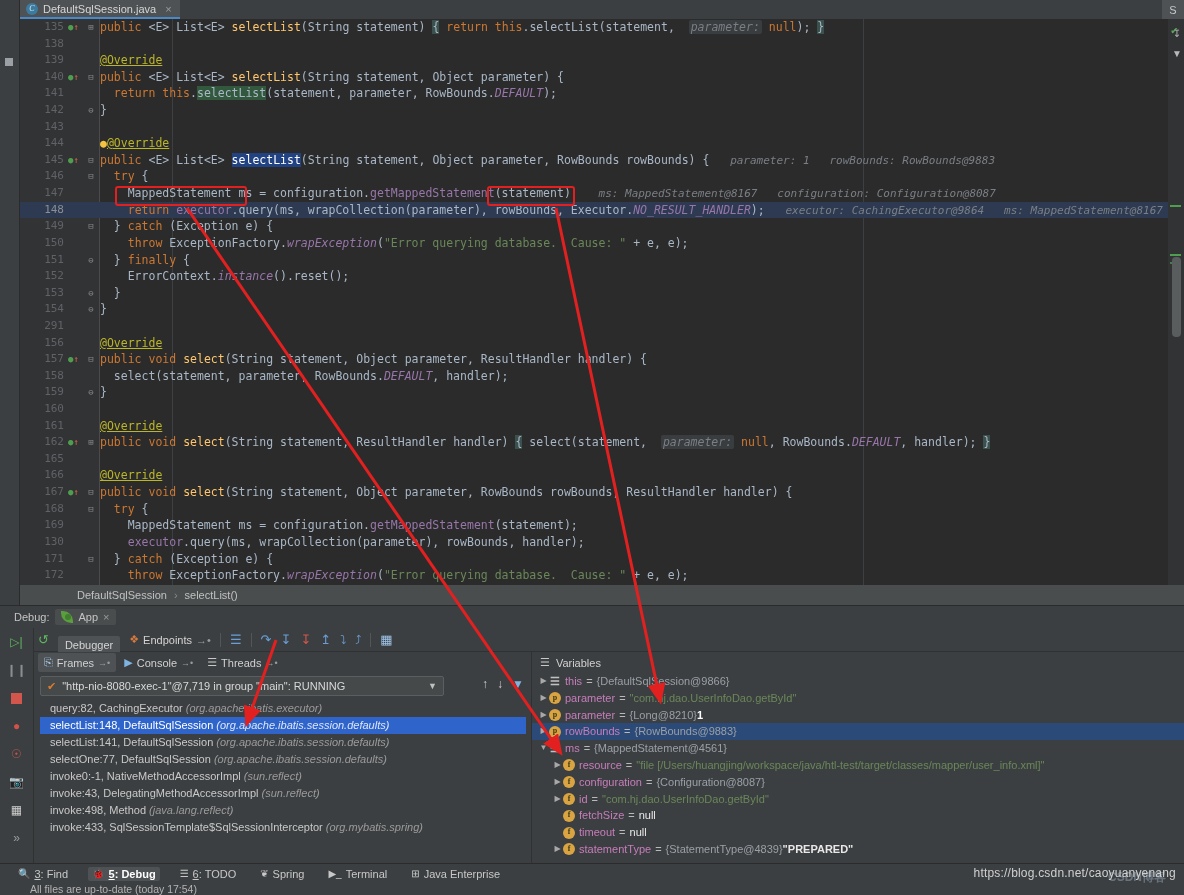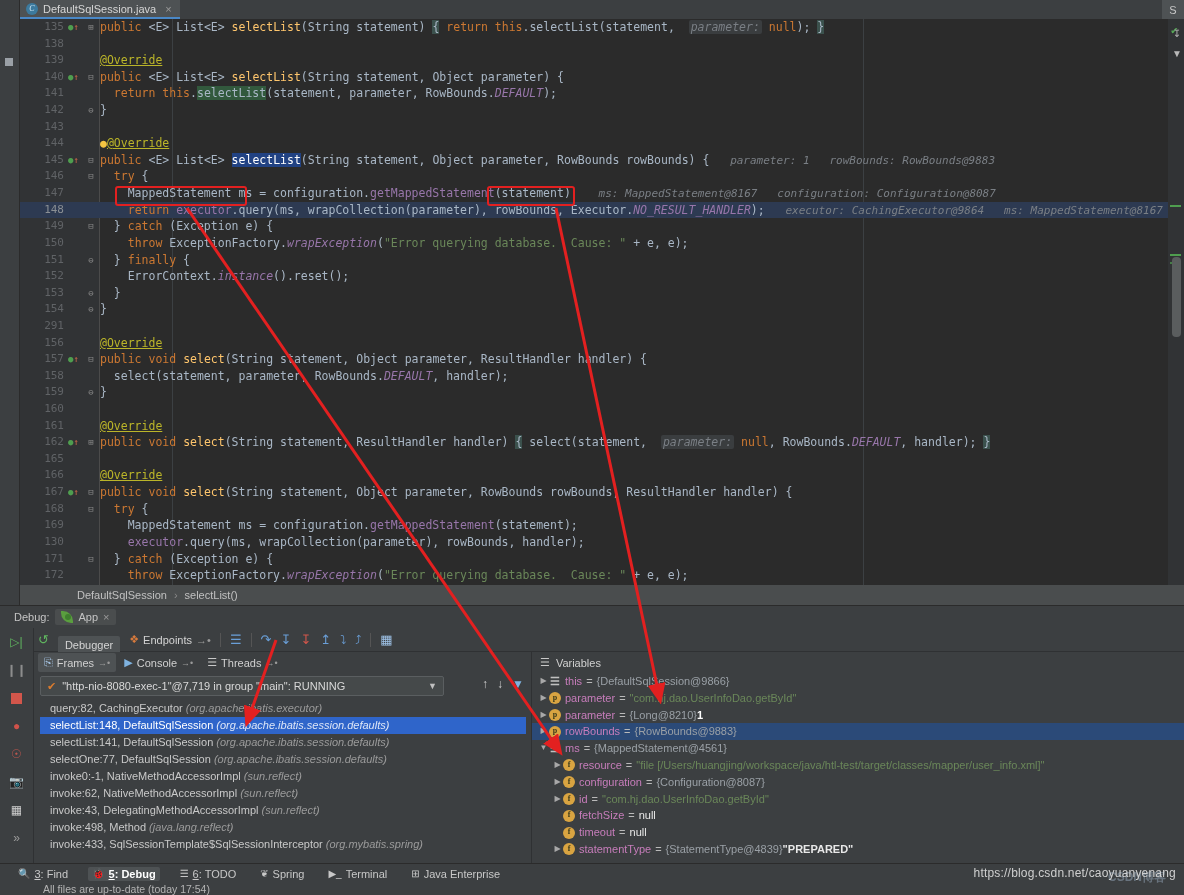--- a/index.html
+++ b/index.html
@@ -229,21 +229,21 @@
     background:#3c3f41; border-top:1px solid #2b2b2b;
     display:flex; align-items:center; gap:16px; padding-left:14px;
     font-size:11px; color:#c8c8c8;
   }
   .tbitem{ display:flex; align-items:center; gap:4px; padding:1px 4px; border-radius:2px;}
   .tbitem.active{ background:#4e5254; color:#ffffff; font-weight:bold;}
   .tbitem u{ text-decoration:underline; }
   .statusbar{
     position:absolute; left:0; top:883px; width:1184px; height:12px;
     background:#3c3f41; font-size:10.5px; color:#b4b4b4;
-    padding-left:43px; line-height:12px;
+    padding-left:30px; line-height:12px;
   }
   .watermark{
     position:absolute; right:8px; top:866px; font-size:12px;
     color:#dcdcdc; letter-spacing:.2px; opacity:.92;
     font-family:"Liberation Sans", sans-serif;
   }
   .wm-ghost{
     position:absolute; right:18px; top:869px; font-size:12px;
     color:#9fb3c8; opacity:.45; font-weight:bold;
   }
@@ -408,21 +408,20 @@
           <span style="color:#cfcfcf;">↓</span>
           <span style="color:#7fb3e0;">▼</span>
         </div>
 
         <div class="frames" id="frames-list">
             <div class="frame"><span>query:82, CachingExecutor </span><span class="pkg">(org.apache.ibatis.executor)</span></div>
             <div class="frame active"><span>selectList:148, DefaultSqlSession </span><span class="pkg">(org.apache.ibatis.session.defaults)</span></div>
             <div class="frame"><span>selectList:141, DefaultSqlSession </span><span class="pkg">(org.apache.ibatis.session.defaults)</span></div>
             <div class="frame"><span>selectOne:77, DefaultSqlSession </span><span class="pkg">(org.apache.ibatis.session.defaults)</span></div>
             <div class="frame"><span>invoke0:-1, NativeMethodAccessorImpl </span><span class="pkg">(sun.reflect)</span></div>
-            <div class="frame"><span>invoke:62, NativeMethodAccessorImpl </span><span class="pkg">(sun.reflect)</span></div>
             <div class="frame"><span>invoke:43, DelegatingMethodAccessorImpl </span><span class="pkg">(sun.reflect)</span></div>
             <div class="frame"><span>invoke:498, Method </span><span class="pkg">(java.lang.reflect)</span></div>
             <div class="frame"><span>invoke:433, SqlSessionTemplate$SqlSessionInterceptor </span><span class="pkg">(org.mybatis.spring)</span></div>
           </div>
       </div>
 
       <div class="pane-right">
         <div class="var-head">
           <span style="color:#c8c8c8;">☰</span>
           <span>Variables</span>

